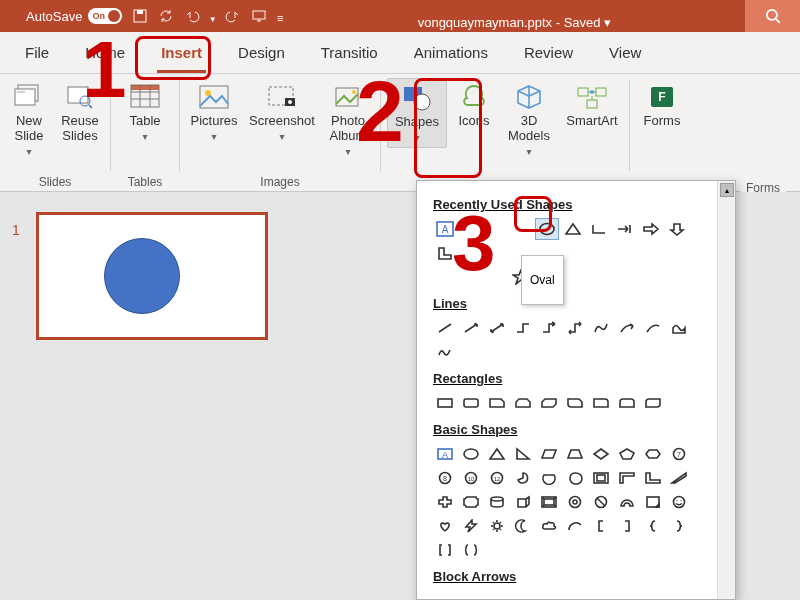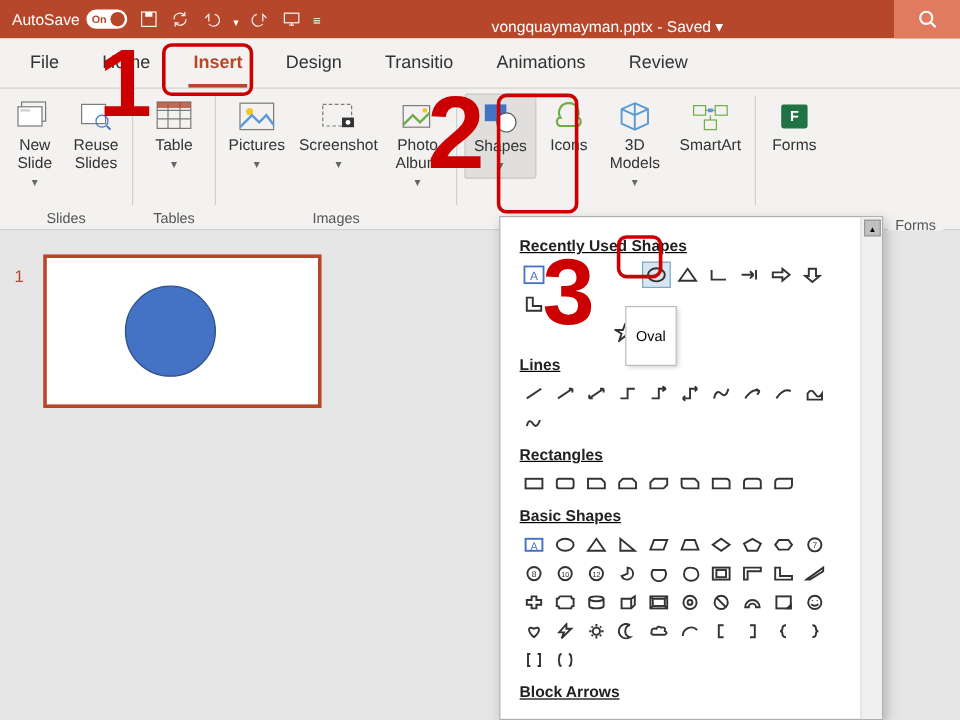--- a/index.html
+++ b/index.html
@@ -1,20 +1,20 @@
 <!DOCTYPE html>
 <html><head>
 <meta charset="utf-8">
 <style>
 * { margin: 0; padding: 0; box-sizing: border-box; font-family: "Segoe UI", Arial, sans-serif; }
 body { width: 800px; height: 600px; background: #e6e6e6; overflow: hidden; position: relative; }
 
 
 .titlebar { height: 32px; background: #b7472a; display: flex; align-items: center; color: #fff; font-size: 13px; }
-.titlebar .qt { display: flex; align-items: flex-end; gap: 10px; padding-left: 10px; }
+.titlebar .qt { display: flex; align-items: flex-end; gap: 10px; padding-left: 26px; }
 .autosave-pill { display: inline-flex; align-items: center; gap: 6px; }
 .toggle { width: 34px; height: 16px; background: #fff; border-radius: 8px; position: relative; display: inline-flex; align-items: center; justify-content: flex-end; }
 .toggle .knob { width: 12px; height: 12px; background: #b7472a; border-radius: 50%; margin-right: 2px; }
 .toggle .on { position: absolute; left: 4px; font-size: 9px; color: #b7472a; font-weight: 600; }
 .tb-icon { width: 16px; height: 16px; display: inline-block; opacity: .95; }
 .title-center { flex: 1; text-align: center; font-size: 13px; margin-top: 13px; }
 .searchbox { width: 55px; height: 32px; background: #e07b5f; display: flex; align-items: center; justify-content: center; }
 
 
 .ribbontabs { height: 42px; background: #f3f2f1; display: flex; align-items: flex-end; gap: 0; padding: 0 7px; border-bottom: 1px solid #d0d0d0; }
@@ -118,20 +118,21 @@
 </div>
 
 <div class="ribbontabs">
   <div class="ribbontab">File</div>
   <div class="ribbontab">Home</div>
   <div class="ribbontab active">Insert</div>
   <div class="ribbontab">Design</div>
   <div class="ribbontab">Transitio</div>
   <div class="ribbontab">Animations</div>
   <div class="ribbontab">Review</div>
+  <div class="ribbontab">View</div>
 </div>
 
 <div class="ribbon">
 
   <div class="group">
     <div class="group-row">
       <div class="bigbtn" style="width:46px">
         <span class="ic">
           <svg width="30" height="28" viewBox="0 0 30 28">
               <rect x="4" y="2" width="20" height="16" fill="none" stroke="#7b7b7b"></rect>

